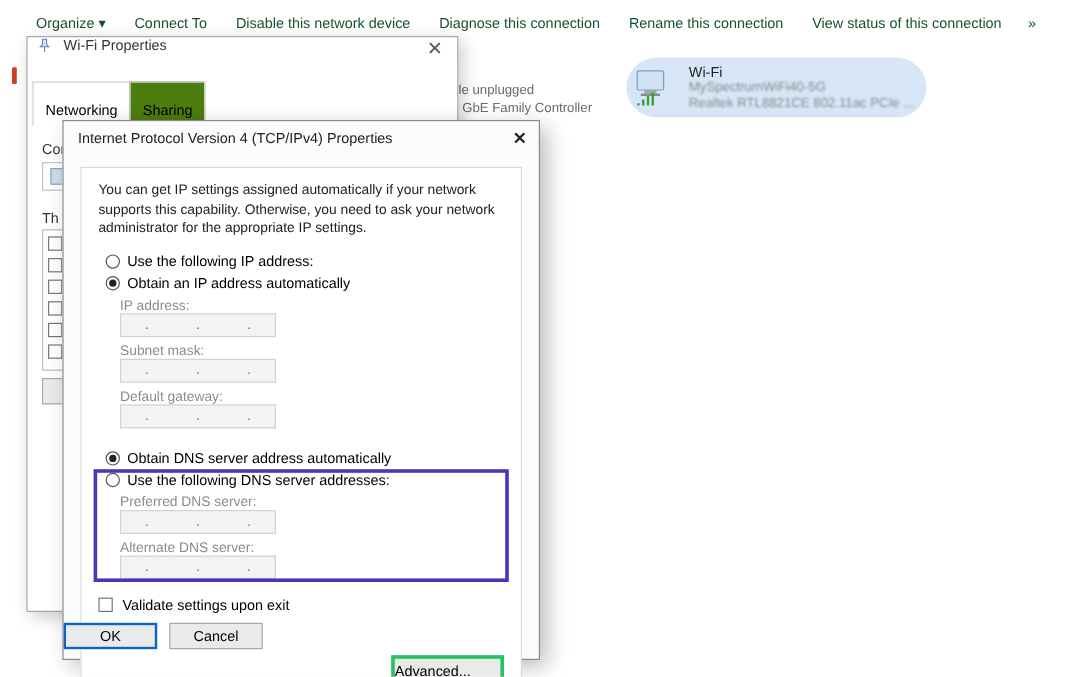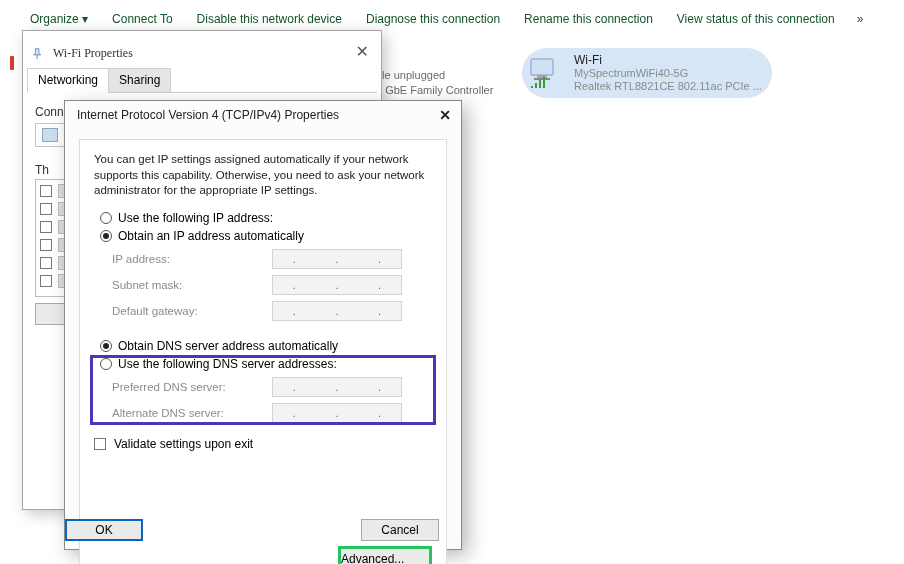--- a/index.html
+++ b/index.html
@@ -63,65 +63,64 @@
   
   .win1 {
     position:absolute;
     left:22px; top:30px;
     width:360px; height:480px;
     background:#fff;
     border:1px solid #a6a6a6;
     box-shadow: 4px 4px 14px rgba(0,0,0,.22);
   }
   .win1 .titlebar{
-    height:30px; display:flex; align-items:flex-end;
+    height:30px; display:flex; align-items:flex-start;
     padding:0 8px; color:#333;
     border-bottom:0;
-    font-family:Liberation Serif, serif;
   }
   .win1 .titlebar .pin{
     width:14px;height:14px;margin-right:8px;
   }
   .win1 .titlebar .title{flex:1;}
   .win1 .titlebar .close{ color:#555; font-size:16px; padding:0 4px;}
   .win1 .tabstrip{
     margin:6px 4px 0 4px;
     border-bottom:1px solid #d0d0d0;
     display:flex;
   }
   .tabstrip .tab{
     font-size:12px;
-    padding:4px 10px 5px 10px;
+    padding:16px 10px 5px 10px;
     border:1px solid #cfcfcf;
     border-bottom:1px solid #fff;
     background:#fff;
     margin-right:-1px;
     position:relative; top:1px;
   }
   .tabstrip .tab.inactive{
-    background:#e5e5e5;
+    background:#4d7c0f;
     border-bottom-color:#d0d0d0;
   }
   .win1 .body{ padding:12px 12px; color:#333;}
   .win1 .body .lbl{ margin-bottom:4px; }
   .win1 .list{
     border:1px solid #bdbdbd; height:118px; background:#fff;
     margin-top:2px; overflow:hidden;
     padding:2px;
   }
   .win1 .list .row{
     display:flex; align-items:center; gap:6px;
     height:18px; padding:0 2px;
   }
   .win1 .list .row .cb{width:12px;height:12px;border:1px solid #777;display:inline-block;}
   .win1 .list .row .nic{width:14px;height:14px;background:#ddd;border:1px solid #bbb;}
   
   .win2{
     position:absolute;
-    left:64px; top:100px;
+    left:52px; top:100px;
     width:398px; height:450px;
     background:#fcfcfc;
     border:1px solid #8a8a8a;
     box-shadow: 6px 6px 18px rgba(0,0,0,.28);
   }
   .win2 .titlebar{
     height:28px; display:flex; align-items:center;
     padding:0 10px 0 12px; color:#222;
   }
   .win2 .titlebar .title{flex:1; font-size:12px;}
@@ -143,21 +142,21 @@
   .radio-row{ display:flex; align-items:center; gap:6px; margin:4px 0 4px 6px;}
   .radio-row.sel .rad{ }
   .rad{
     width:12px;height:12px;border:1px solid #555;border-radius:50%;
     display:inline-flex;align-items:center;justify-content:center;
     background:#fff;
   }
   .rad .dot{width:6px;height:6px;border-radius:50%;background:#222;display:none;}
   .radio-row.sel .rad .dot{display:block;}
   .grp{ margin-left:18px; }
-  .fld{ display:flex; align-items:center; margin:6px 0;}
+  .fld{ display:flex; align-items:flex-start; margin:6px 0;flex-direction:column;}
   .fld .flbl{ width:160px; color:#8c8c8c; font-size:11.5px;}
   .ipbox{
     width:130px; height:20px;
     border:1px solid #d3d3d3; background:#f3f3f3;
     display:flex; justify-content:space-around; align-items:center;
     color:#666; font-size:11px;
   }
   .dns-radio-target{
     display:block;
   }
@@ -169,21 +168,21 @@
   .checkbox-row{ display:flex; align-items:center; gap:8px; margin-top:14px;}
   .checkbox-row .chk{ width:12px;height:12px;border:1px solid #777;background:#fff;}
   .adv-btn{
     position:absolute; right:14px; bottom:10px;
     width:94px; height:22px;
     background:#eaeaea; border:3px solid #22c55e;
     font-size:12px; text-align:left; line-height:20px;
   }
   .win2 .footer{
     position:absolute; left:0; right:0; bottom:8px;
-    display:flex; justify-content:space-between; gap:10px;
+    display:flex; justify-content:flex-start; gap:10px;
     padding-right:22px;
   }
   .btn{
     width:78px;height:22px;
     background:#eaeaea;border:1px solid #a9a9a9;
     text-align:center;line-height:20px; font-size:12px;
   }
   .btn.primary{ border:2px solid #0a64c2; line-height:18px; }
   
   .redslice{

